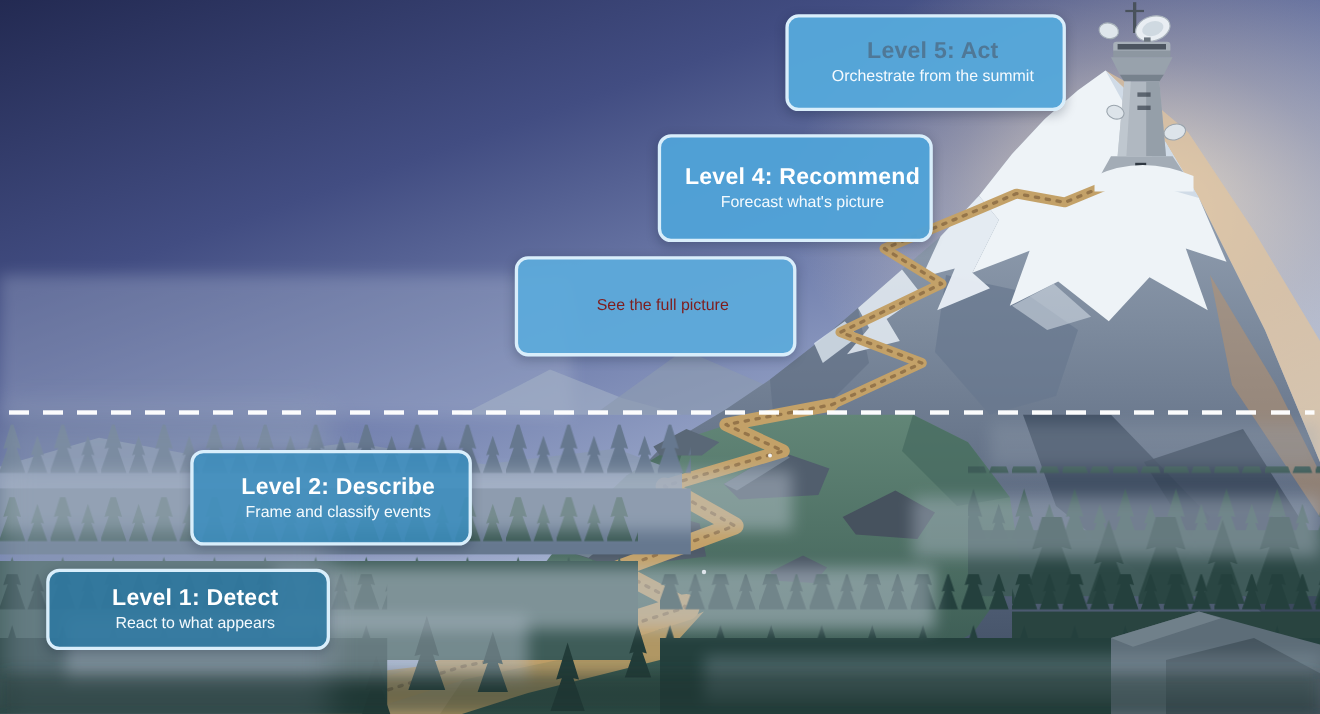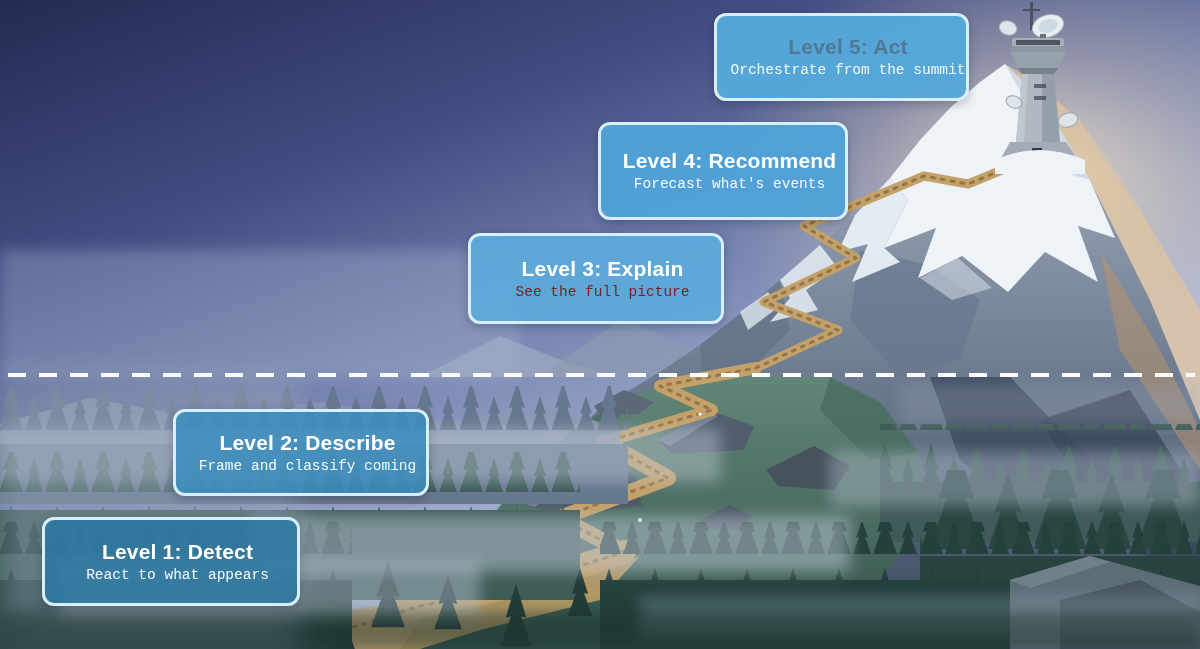--- a/index.html
+++ b/index.html
@@ -6,26 +6,26 @@
   .stage{position:relative;width:1200px;height:649px;overflow:hidden;
          font-family:"Liberation Sans",sans-serif;}
   .stage svg{position:absolute;left:0;top:0;display:block;}
 
   
   .badge{position:absolute;box-sizing:border-box;border:3px solid #d9eefb;
          border-radius:12px;display:flex;flex-direction:column;align-items:center;
          justify-content:center;gap:6px;text-align:center;
          box-shadow:0 3px 10px rgba(8,18,40,.25);padding-left:13px;}
   .badge-title{font-size:21px;font-weight:600;color:#fff;letter-spacing:.2px;line-height:1;}
-  .badge-sub{font-size:14.5px;color:#f4fafe;line-height:1;font-family:Liberation Mono, monospace;}
+  .badge-sub{font-size:14.5px;color:#f4fafe;line-height:1;}
   #badge-5{left:714px;top:13px;width:255px;height:88px;}
   #badge-4{left:598px;top:122px;width:250px;height:98px;}
   #badge-3{left:468px;top:233px;width:256px;height:91px;}
   #badge-2{left:173px;top:409px;width:256px;height:87px;}
-  #badge-1{left:42px;top:517px;width:258px;height:89px;text-align:center;}
+  #badge-1{left:42px;top:517px;width:258px;height:74px;text-align:center;}
 
   
   .treeline-label{position:absolute;left:44px;top:338px;font-size:20px;color:#fff;
                   letter-spacing:.3px;text-shadow:0 1px 3px rgba(20,30,60,.35);}
   .treeline-dash{position:absolute;left:8px;top:373px;width:1187px;height:4px;
                  background:repeating-linear-gradient(90deg,#fff 0 18px,transparent 18px 31px);
                  opacity:.97;}
 </style>
 </head>
 <body>
@@ -213,28 +213,27 @@
 </svg>
 
 <div class="treeline-dash" style="background: repeating-linear-gradient(90deg, rgb(255, 255, 255) 0px, rgb(255, 255, 255) 18px, transparent 18px, transparent 31px);"></div>
 
 <div class="badge" id="badge-1" style="background: rgba(44, 120, 160, 0.88); border-color: rgb(217, 238, 251);">
   <div class="badge-title" style="color: rgb(255, 255, 255);">Level 1: Detect</div>
   <div class="badge-sub" style="color: rgb(244, 250, 254);">React to what appears</div>
 </div>
 <div class="badge" id="badge-2" style="background: rgba(58, 141, 190, 0.85); border-color: rgb(217, 238, 251); align-items: center;">
   <div class="badge-title" style="color: rgb(255, 255, 255);">Level 2: Describe</div>
-  <div class="badge-sub" style="color: rgb(244, 250, 254);">Frame and classify coming</div>
+  <div class="badge-sub" style="color: rgb(244, 250, 254);">Frame and classify events</div>
 </div>
 <div class="badge" id="badge-3" style="background: rgba(92, 170, 219, 0.94); border-color: rgb(217, 238, 251);">
-  <div class="badge-title" style="color: rgb(255, 255, 255);">Level 3: Explain</div>
   <div class="badge-sub" style="color: #7f1d1d;">See the full picture</div>
 </div>
 <div class="badge" id="badge-4" style="background: rgba(80, 162, 215, 0.96); border-color: rgb(217, 238, 251);">
   <div class="badge-title" style="color: rgb(255, 255, 255);">Level 4: Recommend</div>
-  <div class="badge-sub" style="color: rgb(244, 250, 254);">Forecast what's events</div>
+  <div class="badge-sub" style="color: rgb(244, 250, 254);">Forecast what's picture</div>
 </div>
 <div class="badge" id="badge-5" style="background: rgba(86, 167, 218, 0.97); border-color: rgb(217, 238, 251);">
   <div class="badge-title" style="color: rgb(79, 120, 151);">Level 5: Act</div>
   <div class="badge-sub" style="color: rgb(244, 250, 254);">Orchestrate from the summit</div>
 </div>
 
 </div>
 
 </body></html>

